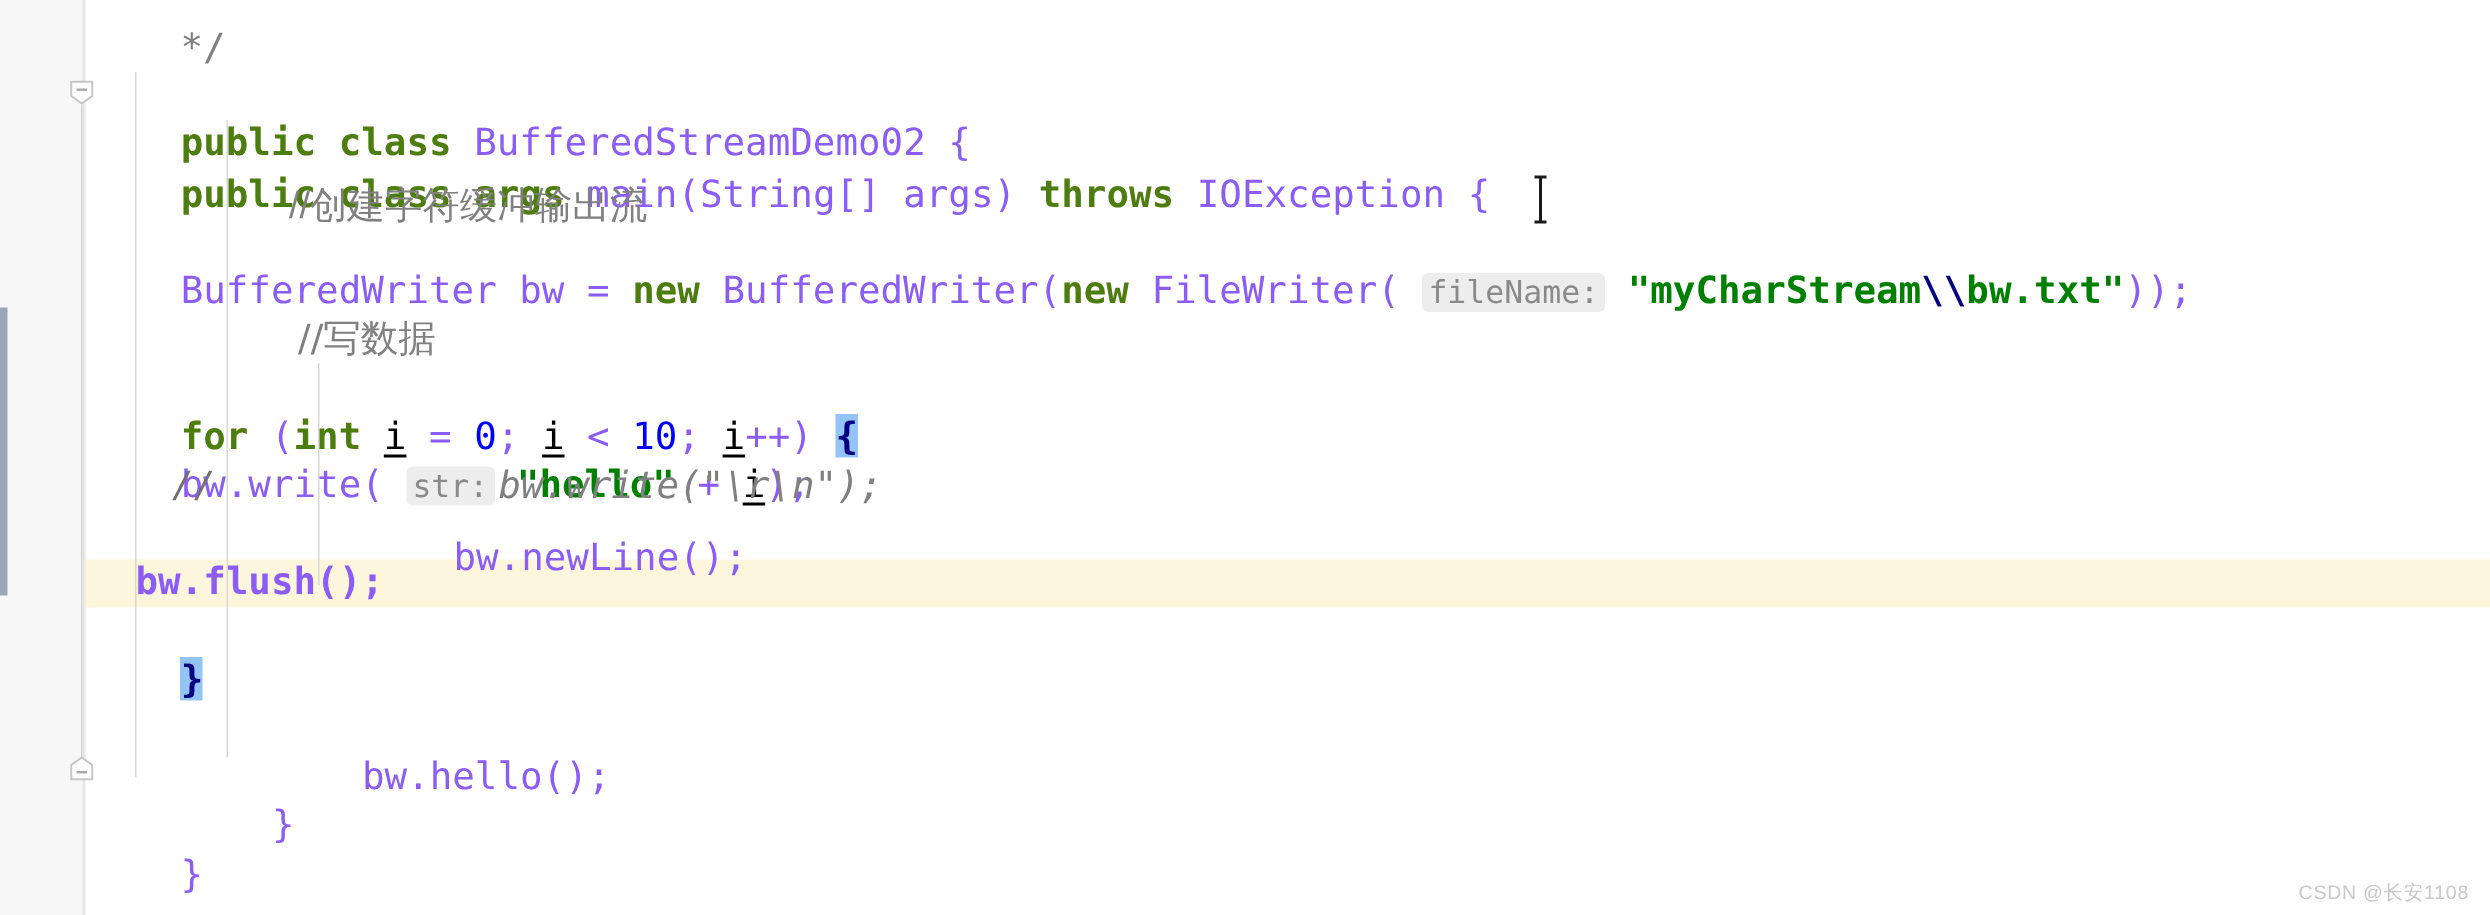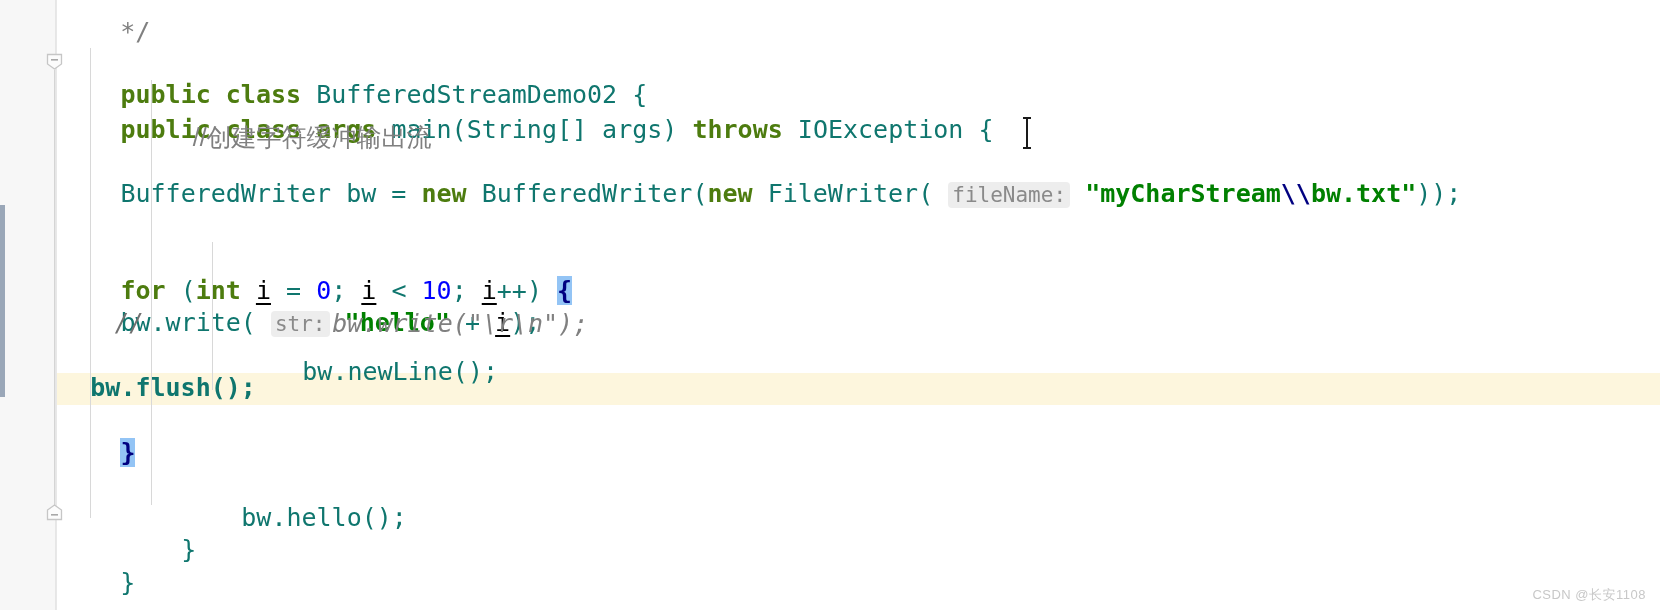--- a/index.html
+++ b/index.html
@@ -88,21 +88,21 @@
   
   .indent-guide {
     position: absolute;
     width: 1px;
     background: #d8d8d8;
     z-index: 2;
   }
 
   
   .kw      { color: #4d7c0f; font-weight: bold; }
-  .plain   { color: #0f766e; }
+  .plain   { color: #8b5cf6; }
   .str     { color: #008000; font-weight: bold; }
   .esc     { color: #000080; font-weight: bold; }
   .num     { color: #0000ff; }
   .cmt     { color: #808080; }
   .cmt-i   { color: #808080; font-style: italic; }
   .localvar{ color: #000000; text-decoration: underline; text-underline-offset: 4px; }
   .hint {
     color: #8a8a8a;
     background: #ededed;
     border-radius: 4px;
@@ -192,20 +192,23 @@
     <div class="line" style="top:90px; font-family:Liberation Sans, sans-serif;">
       <span class="txt cmt" style="padding-left:151px;">//创建字符缓冲输出流</span>
     </div>
 
     <div class="line" style="top:114px;">
       <span class="txt" style="padding-left:151px;">
         <span class="plain">BufferedWriter bw = </span><span class="kw">new</span><span class="plain"> BufferedWriter(</span><span class="kw">new</span><span class="plain"> FileWriter( </span><span class="hint">fileName:</span><span class="plain"> </span><span class="str">"myCharStream</span><span class="esc">\\</span><span class="str">bw.txt"</span><span class="plain">));</span>
       </span>
     </div>
 
+    <div class="line" style="top:178px; font-family:'DejaVu Sans', sans-serif;">
+      <span class="txt cmt" style="padding-left:151px;">//写数据</span>
+    </div>
 
     <div class="line" style="top:211px;">
       <span class="txt" style="padding-left:151px;">
         <span class="kw">for</span><span class="plain"> (</span><span class="kw">int</span><span class="plain"> </span><span class="localvar">i</span><span class="plain"> = </span><span class="num">0</span><span class="plain">; </span><span class="localvar">i</span><span class="plain"> &lt; </span><span class="num">10</span><span class="plain">; </span><span class="localvar">i</span><span class="plain">++) </span><span class="brace-match">{</span>
       </span>
     </div>
 
     <div class="line" style="top:243px;">
       <span class="txt" style="padding-left:212px;">
         <span class="plain">bw.write( </span><span class="hint">str:</span><span class="plain"> </span><span class="str">"hello"</span><span class="plain"> + </span><span class="localvar">i</span><span class="plain">);</span>

